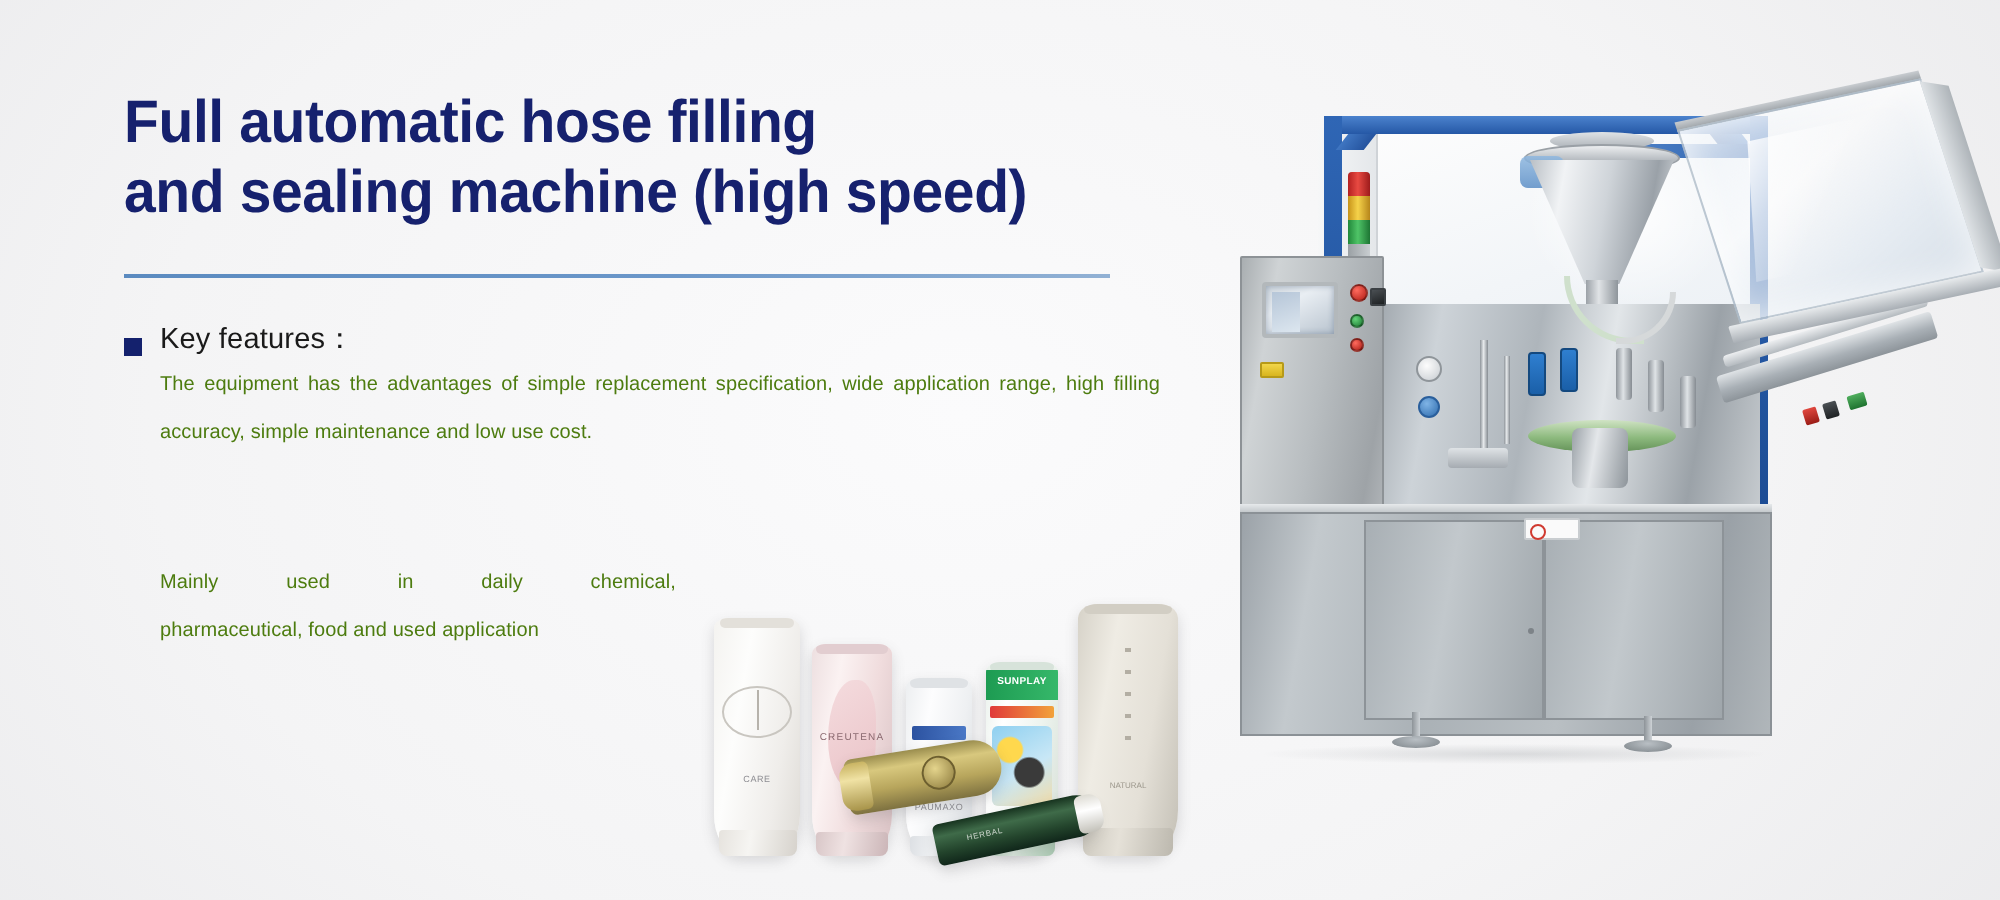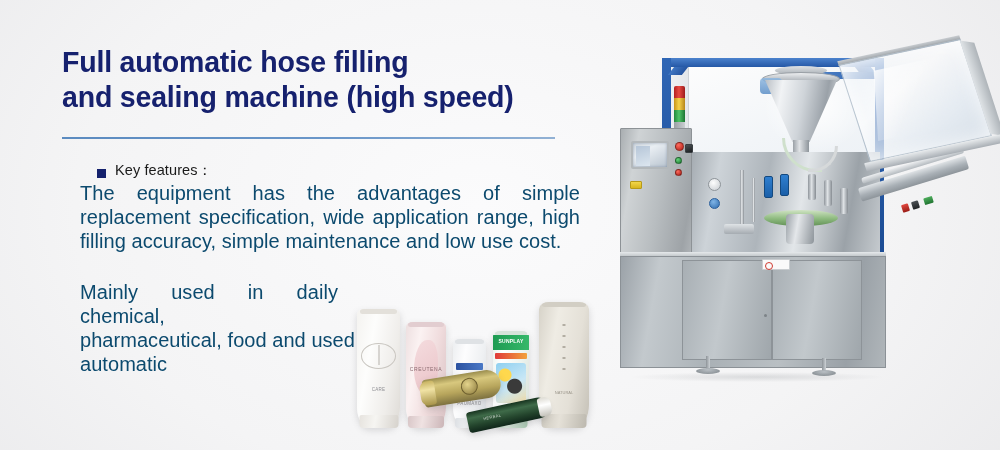--- a/index.html
+++ b/index.html
@@ -31,31 +31,31 @@
     position:absolute; left:62px; top:137px;
     width:493px; height:2px;
     background:linear-gradient(to right,#4a7fba 0%,#5b8cc4 55%,#86a9d0 100%);
     opacity:.9;
   }
 
   .section { position:absolute; left:62px; width:520px; }
   .sec-features { top:162px; }
   .sec-industry { top:278px; }
 
-  .sec-head { display:flex; align-items:center; gap:9px;margin-left:35px; }
+  .sec-head { display:flex; align-items:center; gap:9px; }
   .bullet {
     width:9px; height:9px; background:#14216d; flex:0 0 9px; margin-top:5px;
   }
   .sec-title {
     color:#1a1a1a; font-size:14.5px; font-weight:normal; line-height:17px;
     letter-spacing:.1px;
   }
   .sec-body {
     margin-left:18px; margin-top:2px;
-    color:#0c4a6e; font-size:20px; line-height:24px;
+    color:#4d7c0f; font-size:10px; line-height:24px;
     letter-spacing:.05px;
   }
   .sec-features .sec-body { width:500px; text-align:justify; text-align-last:left; }
   .sec-industry .sec-body { width:275px; }
   .sec-industry .sec-body .ln1 { display:block; text-align:justify; text-align-last:justify; width:258px; }
 
   
   .tubes { position:absolute; left:345px; top:252px; width:265px; height:175px; }
   .tube { position:absolute; bottom:0; }
   .tbody {
@@ -296,21 +296,21 @@
       <span class="bullet"></span>
       <span class="sec-title">Key features：</span>
     </div>
     <div class="sec-body">The equipment has the advantages of simple replacement specification, wide application range, high filling accuracy, simple maintenance and low use cost.</div>
   </div>
 
   <div class="section sec-industry">
     <div class="sec-body">
       <span class="ln1">Mainly used in daily chemical,</span>
       <span>pharmaceutical, food and used</span>
-      <span>automatic</span>
+      <span>application</span>
     </div>
   </div>
 
   <div class="tubes">
 
     <div class="tube" id="tube1">
       <div class="tbody">
           <div class="seal" style="background:#e3e0da"></div>
         <div class="ring"></div>
           <div class="sprig"></div>

